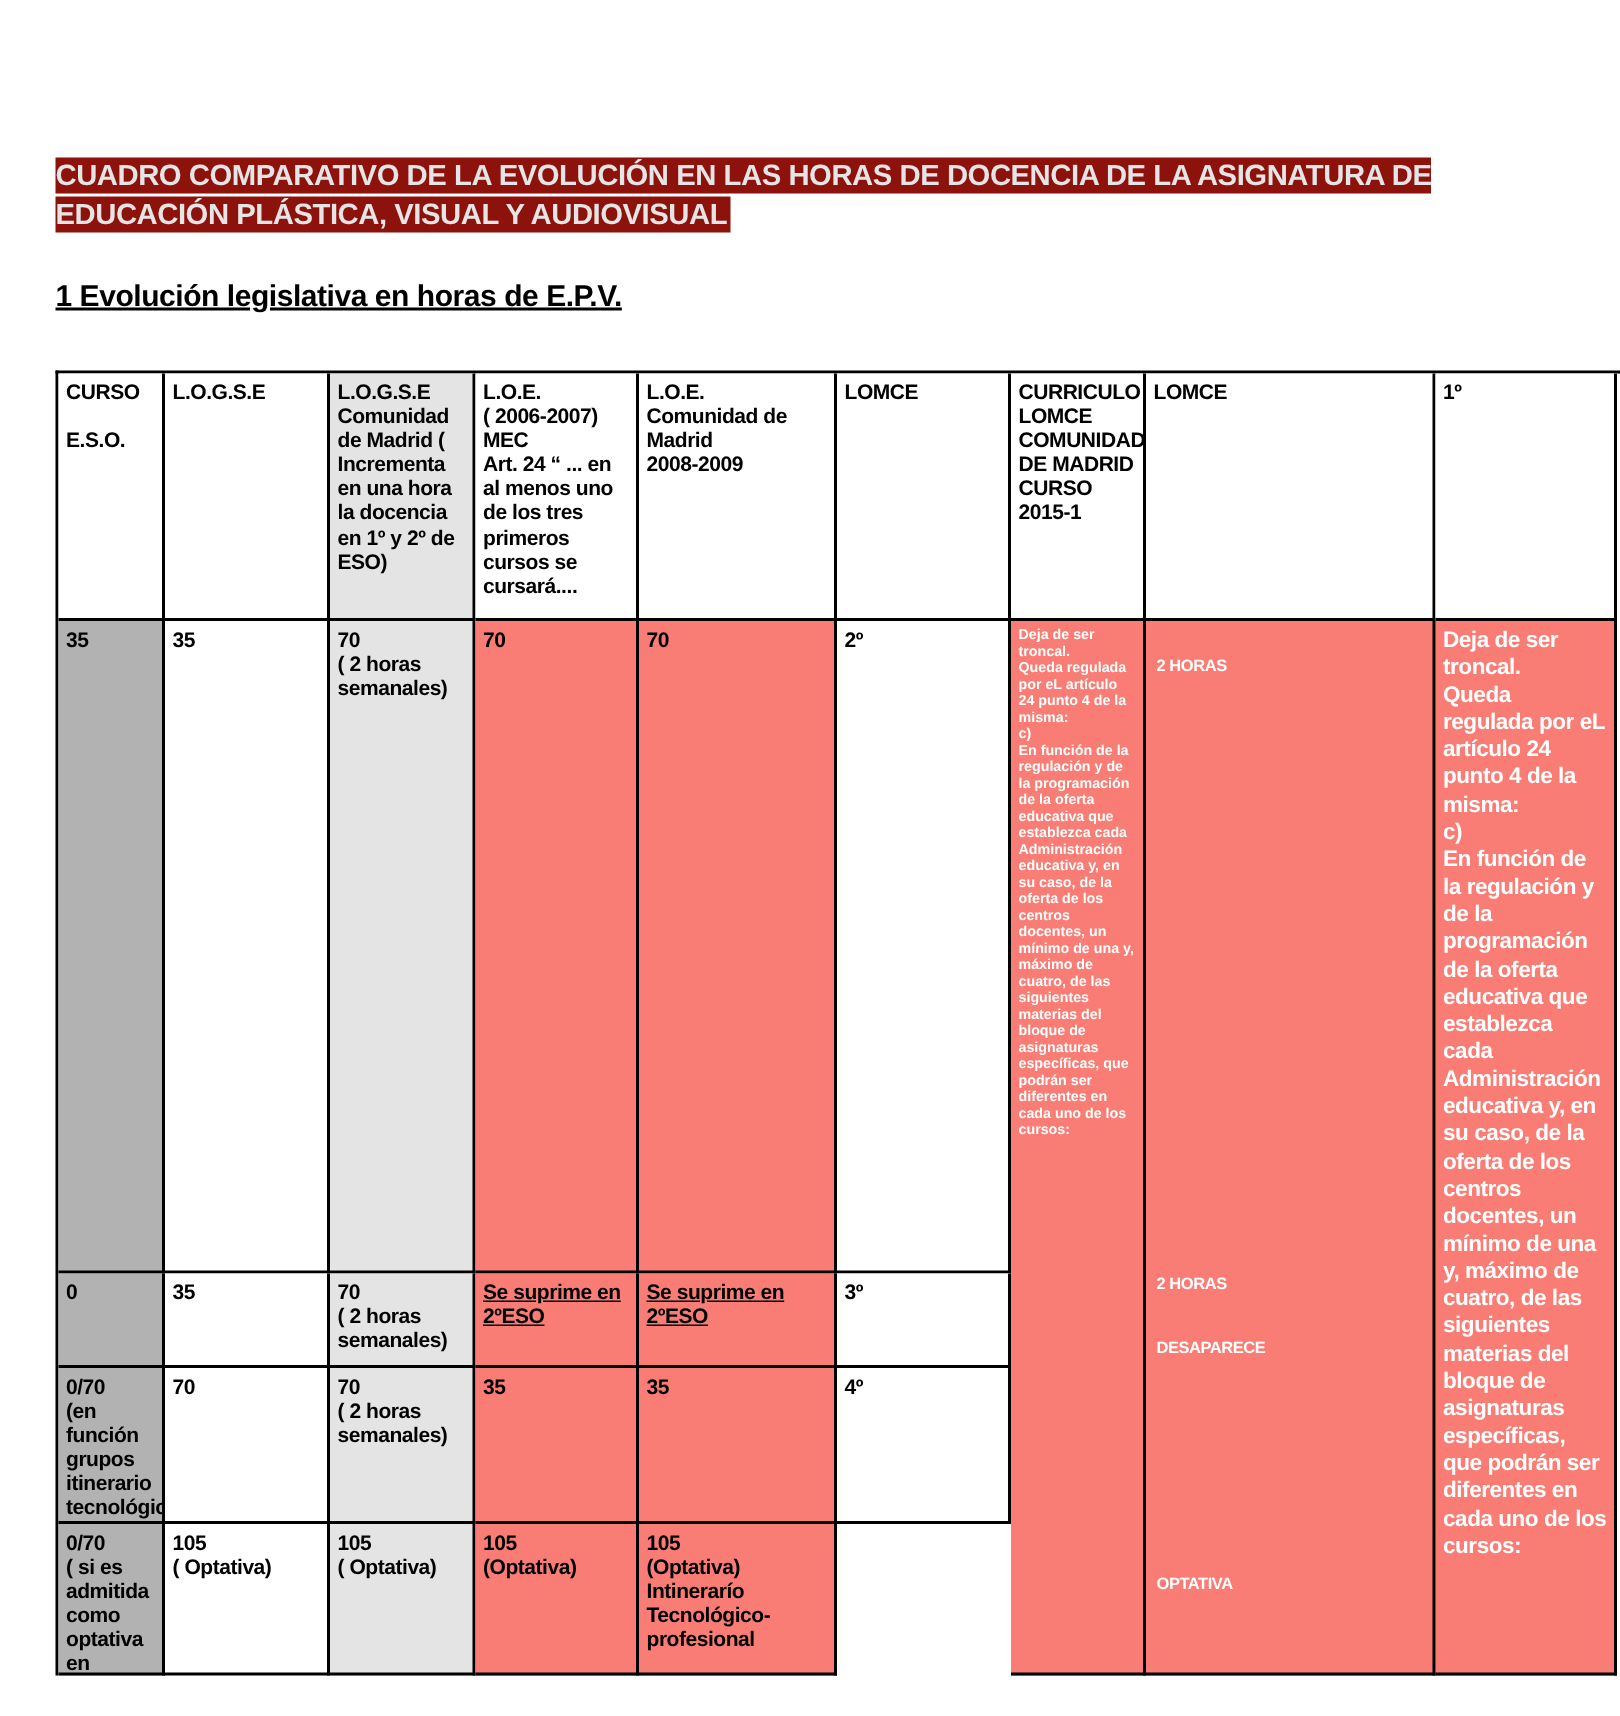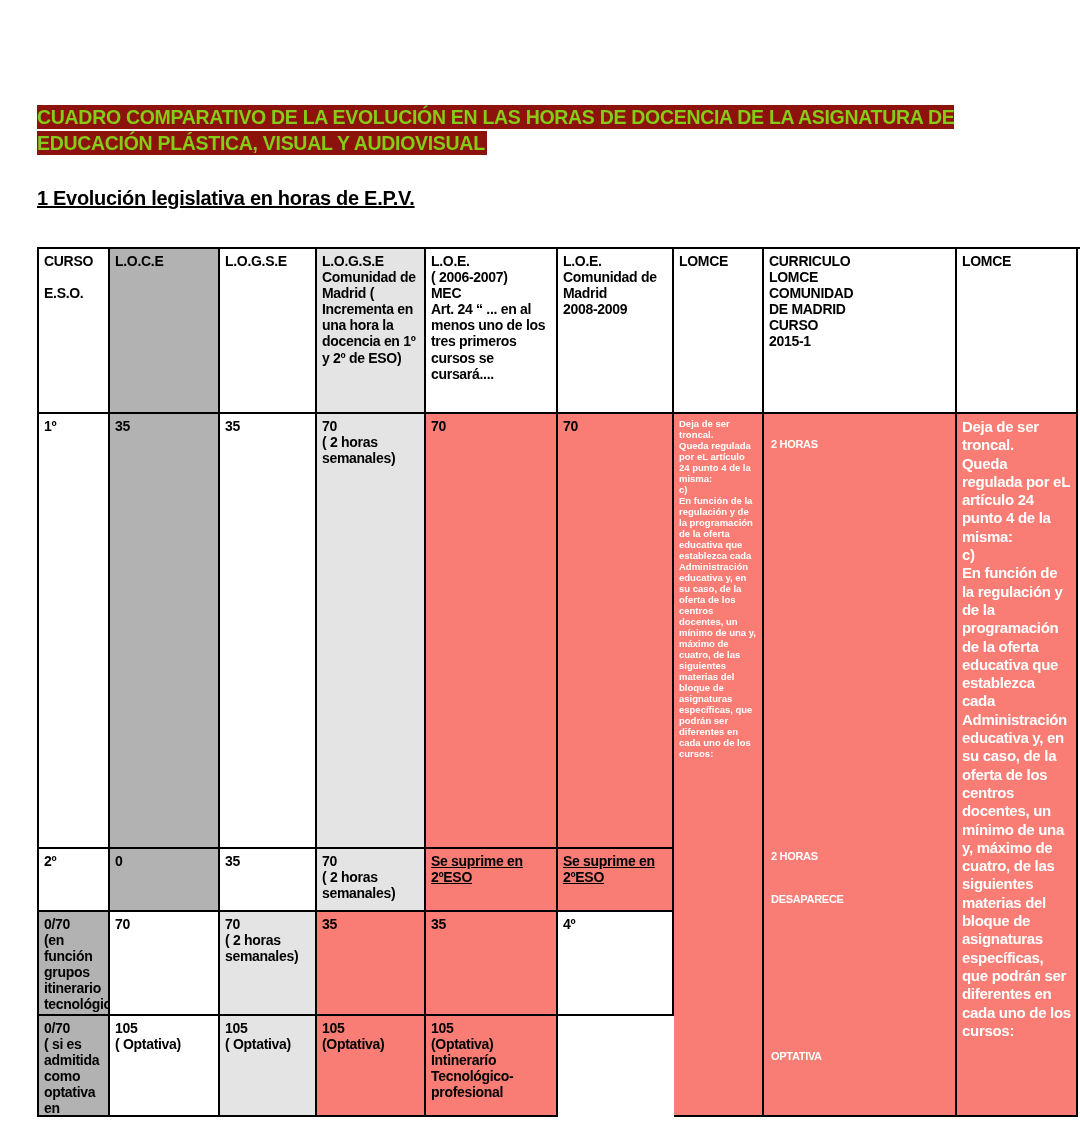--- a/index.html
+++ b/index.html
@@ -21,21 +21,21 @@
     overflow:hidden;
   }
   .banner-wrap{
     margin:105px 0 0 37px;
     width:932px;
     line-height:25px;
   }
   .banner{
     display:inline;
     background:var(--banner);
-    color:#84cc16;
+    color:#e5e5e5;
     font-size:19.5px;
     letter-spacing:-0.3px;
     padding:1px 2px 1px 0;
   }
   .heading{
     margin:30px 0 0 37px;
     font-size:20px;
     letter-spacing:-0.3px;
     text-decoration:underline;
   }
@@ -102,21 +102,20 @@
   <span class="banner">CUADRO COMPARATIVO DE LA EVOLUCIÓN EN LAS HORAS DE DOCENCIA DE LA ASIGNATURA DE EDUCACIÓN PLÁSTICA, VISUAL Y AUDIOVISUAL</span>
 </div>
 
 <div class="heading">1 Evolución legislativa en horas de E.P.V.</div>
 
 <div class="grid">
 
   <div class="cell">CURSO
 
 E.S.O.</div>
-  <div class="cell bg-gray">L.O.C.E</div>
   <div class="cell">L.O.G.S.E</div>
   <div class="cell bg-lgray">L.O.G.S.E Comunidad de Madrid ( Incrementa en una hora la docencia en 1º y 2º de ESO)</div>
   <div class="cell">L.O.E.
 ( 2006-2007)
 MEC
 Art. 24 “ ... en al menos uno de los tres primeros cursos se cursará....</div>
   <div class="cell">L.O.E.
 Comunidad de Madrid
 2008-2009</div>
   <div class="cell">LOMCE</div>
@@ -154,20 +153,21 @@
 En función de la regulación y de la programación de la oferta educativa que establezca cada Administración educativa y, en su caso, de la oferta de los centros docentes, un mínimo de una y, máximo de cuatro, de las siguientes materias del bloque de asignaturas específicas, que podrán ser diferentes en cada uno de los cursos:</div>
 
   <div class="cell">2º</div>
   <div class="cell bg-gray">0</div>
   <div class="cell">35</div>
   <div class="cell bg-lgray">70
 ( 2 horas semanales)</div>
   <div class="cell bg-red underline">Se suprime en 2ºESO</div>
   <div class="cell bg-red underline">Se suprime en 2ºESO</div>
 
+  <div class="cell">3º</div>
   <div class="cell bg-gray">0/70
 (en función grupos itinerario tecnológico)</div>
   <div class="cell">70</div>
   <div class="cell bg-lgray">70
 ( 2 horas semanales)</div>
   <div class="cell bg-red">35</div>
   <div class="cell bg-red">35</div>
 
   <div class="cell">4º</div>
   <div class="cell bg-gray">0/70

